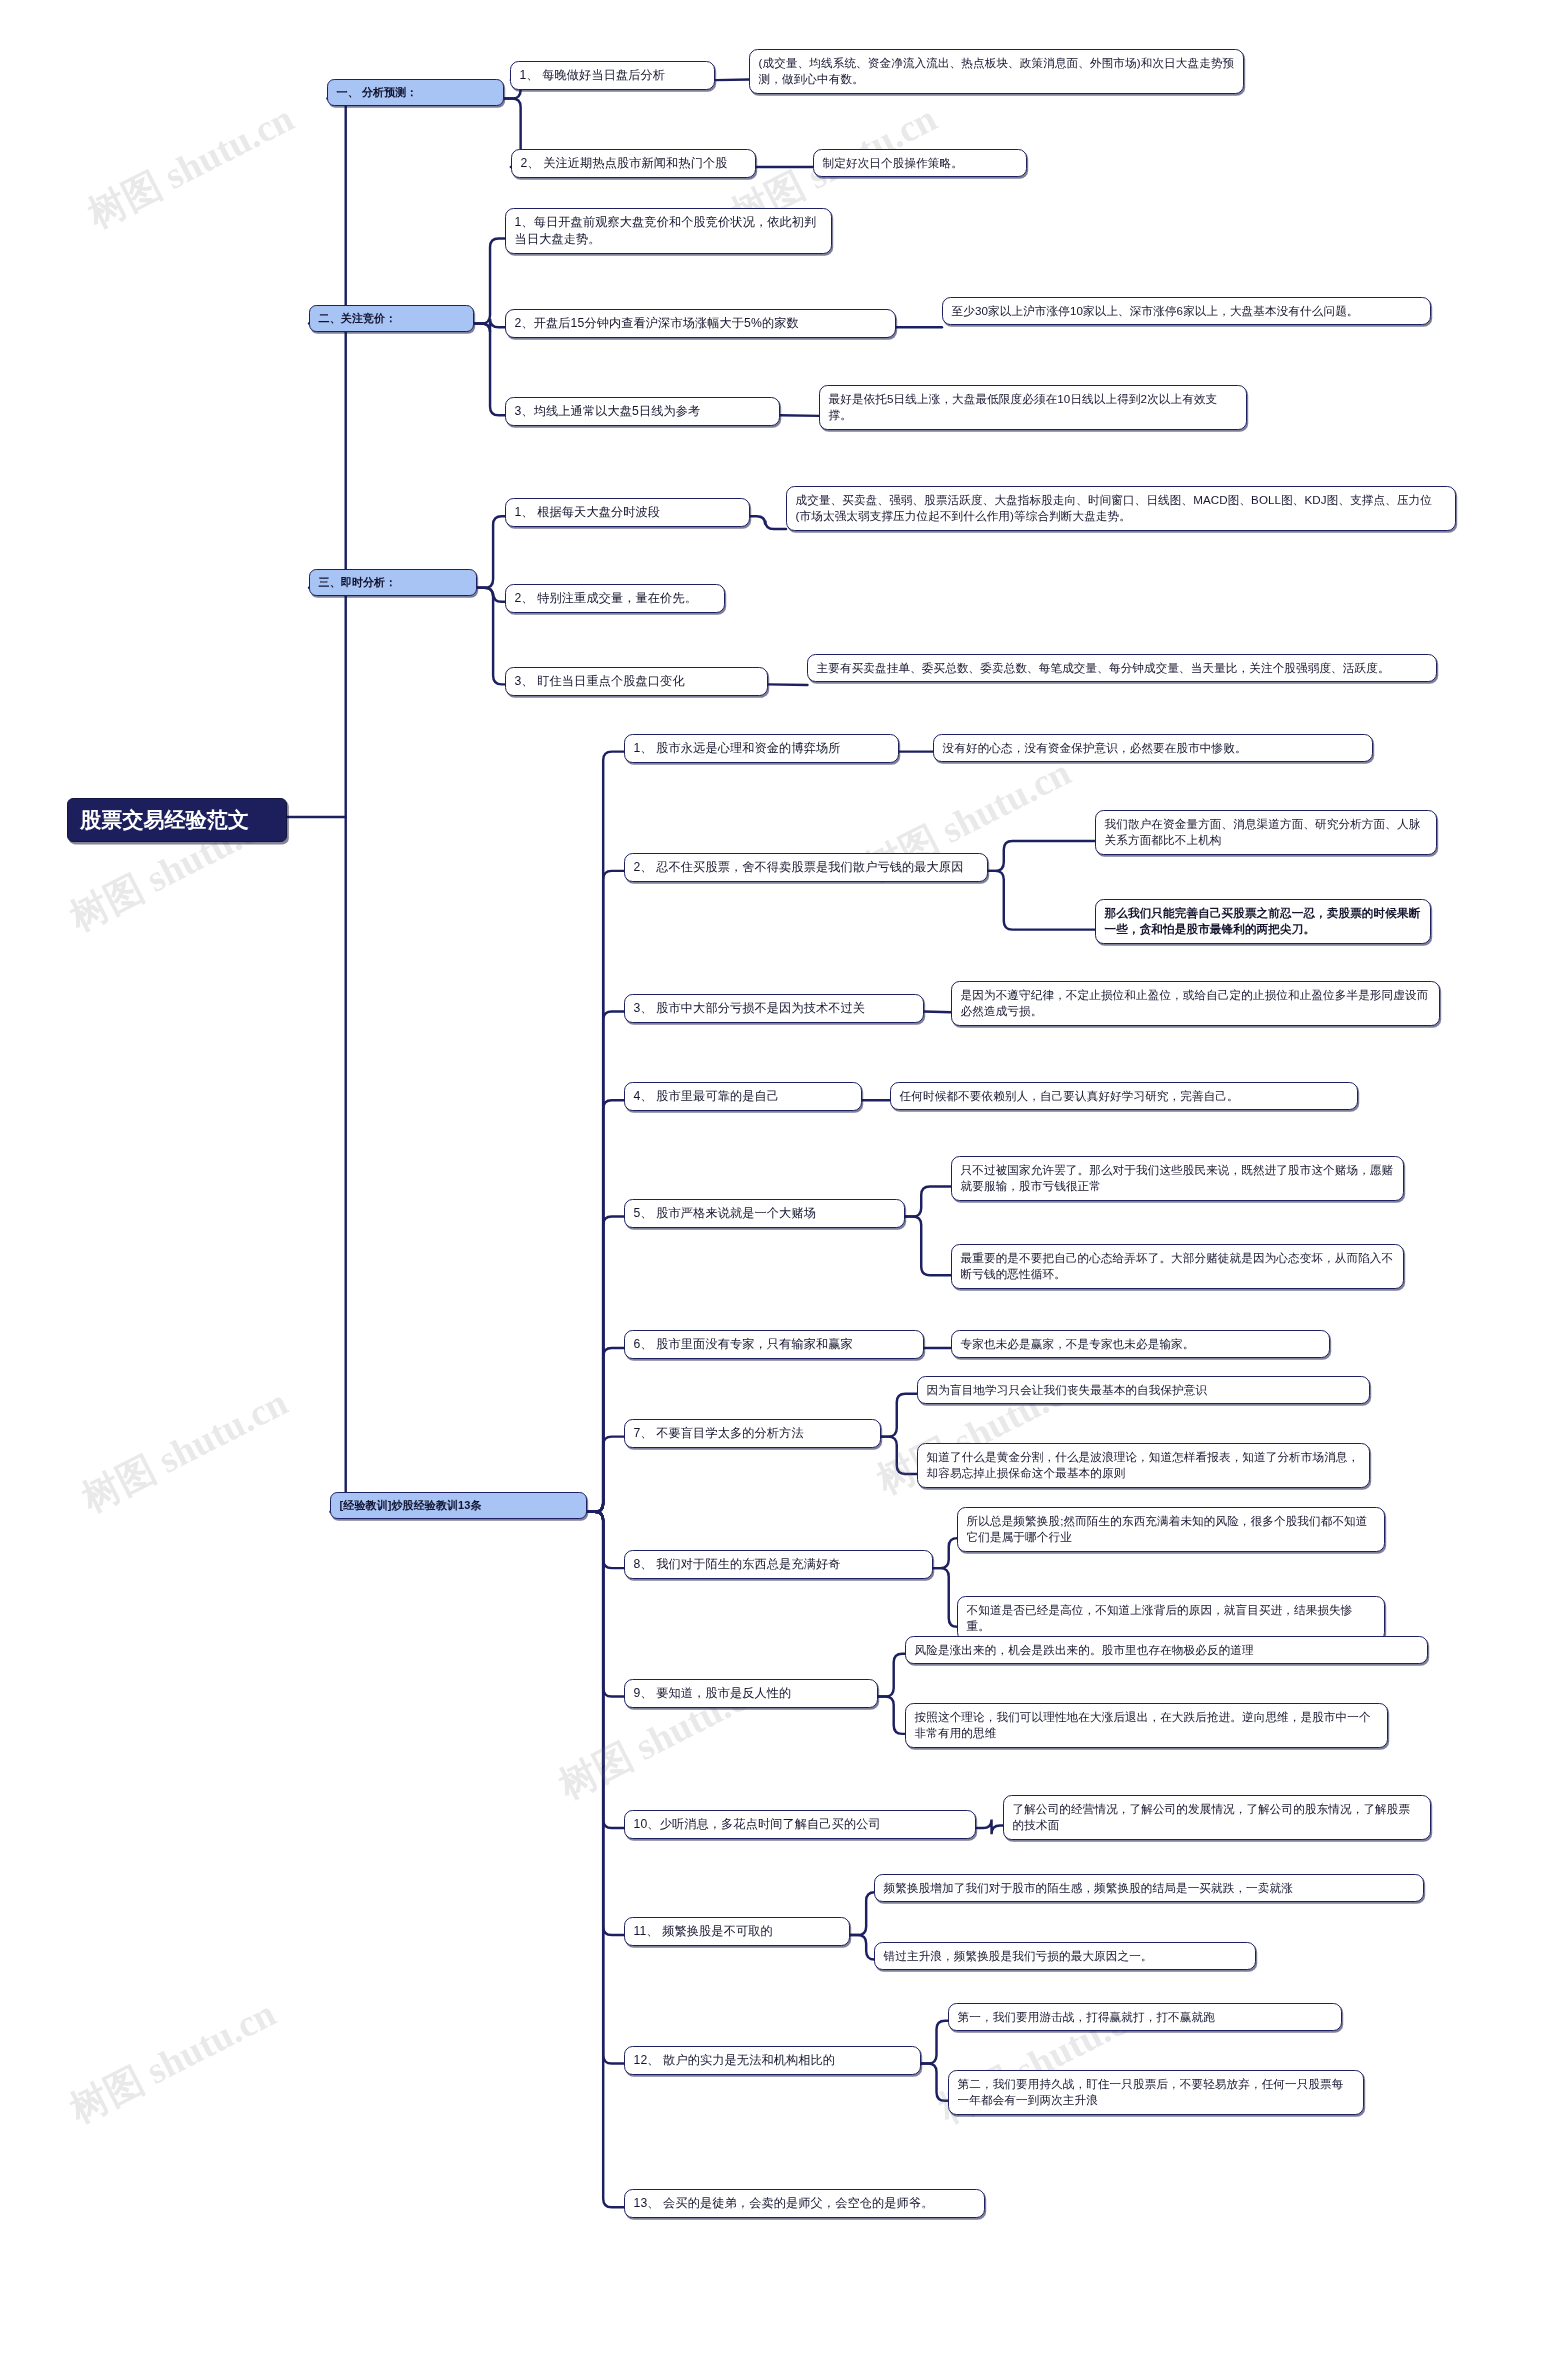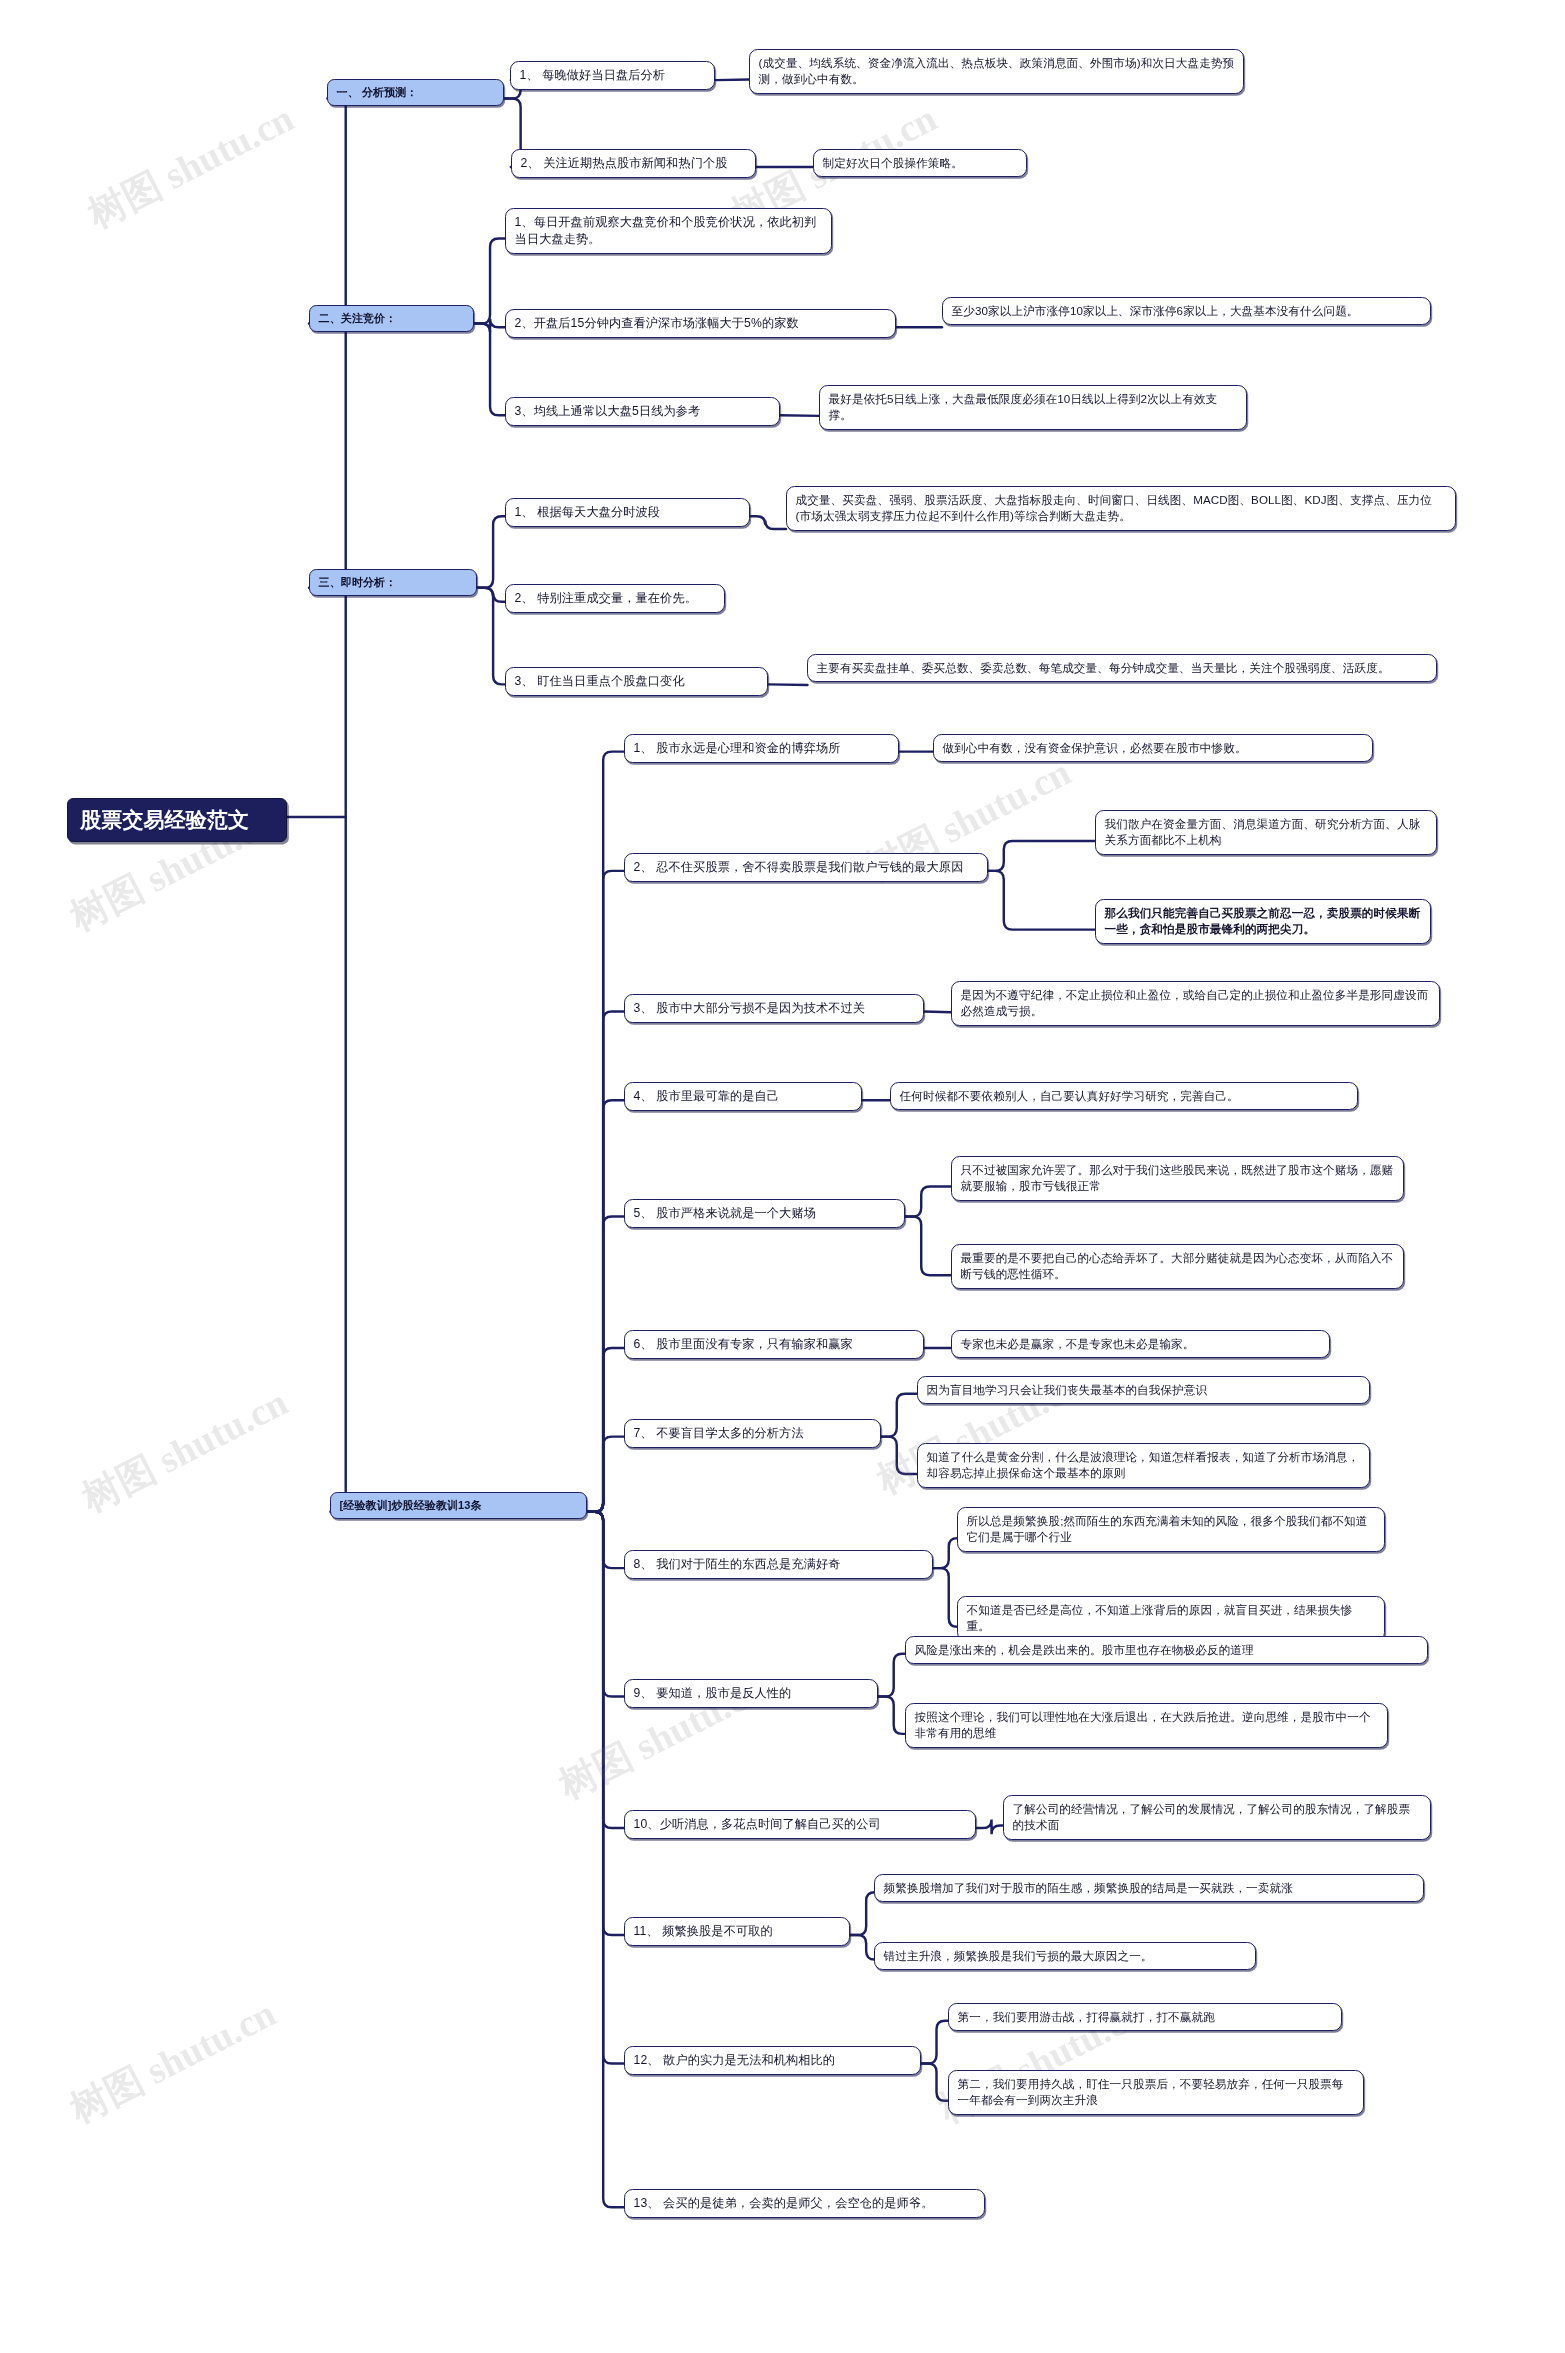--- a/index.html
+++ b/index.html
@@ -339,21 +339,21 @@
       <div class="node lvl3" style="left: 807px; top: 654px; width: 630px;">
         <span class="txt">主要有买卖盘挂单、委买总数、委卖总数、每笔成交量、每分钟成交量、当天量比，关注个股强弱度、活跃度。</span>
       </div>
       <div class="node lvl1" style="left: 330px; top: 1492px; width: 257px;">
         <span class="txt">[经验教训]炒股经验教训13条</span>
       </div>
       <div class="node lvl2" style="left: 624px; top: 734px; width: 275px;">
         <span class="txt">1、 股市永远是心理和资金的博弈场所</span>
       </div>
       <div class="node lvl3" style="left: 933px; top: 734px; width: 440px;">
-        <span class="txt">做到心中有数，没有资金保护意识，必然要在股市中惨败。</span>
+        <span class="txt">没有好的心态，没有资金保护意识，必然要在股市中惨败。</span>
       </div>
       <div class="node lvl2" style="left: 624px; top: 853px; width: 364px;">
         <span class="txt">2、 忍不住买股票，舍不得卖股票是我们散户亏钱的最大原因</span>
       </div>
       <div class="node lvl3" style="left: 1095px; top: 810px; width: 342px;">
         <span class="txt">我们散户在资金量方面、消息渠道方面、研究分析方面、人脉关系方面都比不上机构</span>
       </div>
       <div class="node lvl3" style="left: 1095px; top: 899px; width: 336px; font-weight: bold;">
         <span class="txt">那么我们只能完善自己买股票之前忍一忍，卖股票的时候果断一些，贪和怕是股市最锋利的两把尖刀。</span>
       </div>

